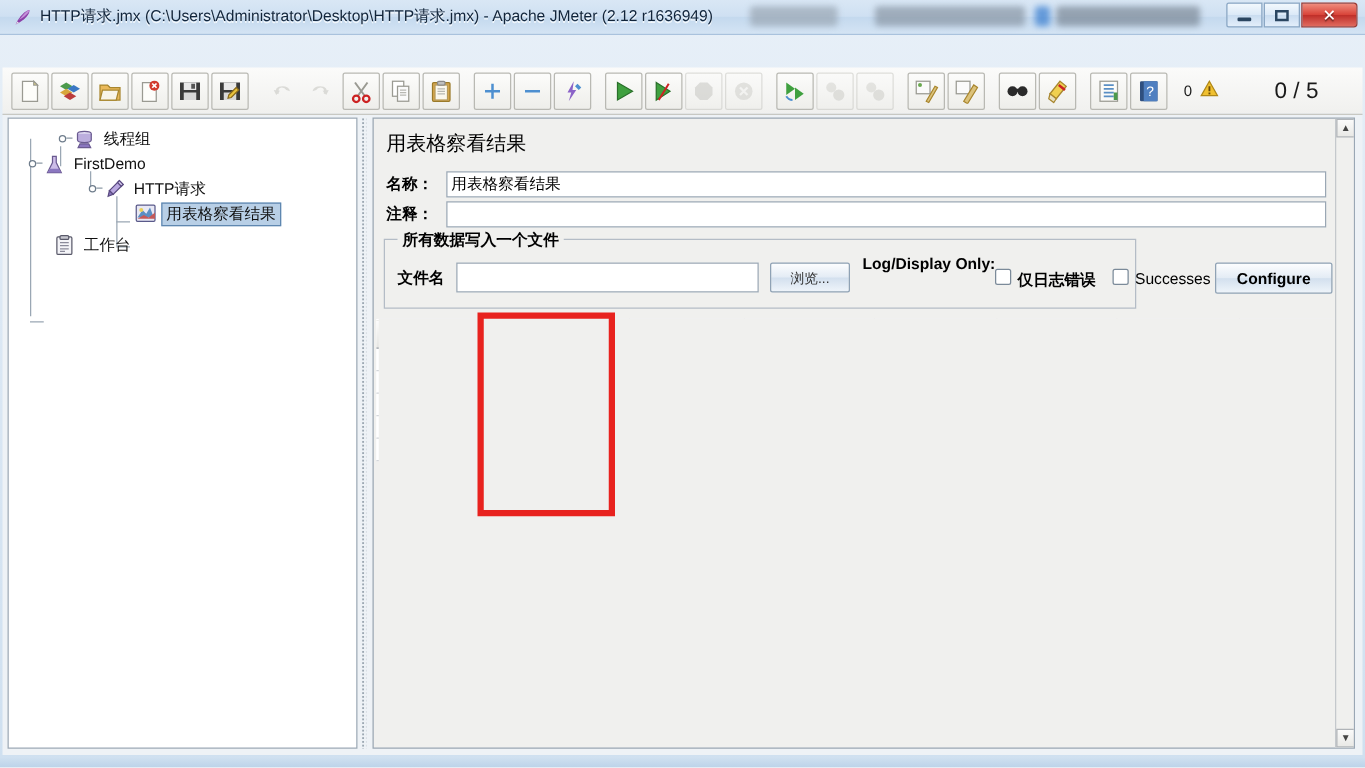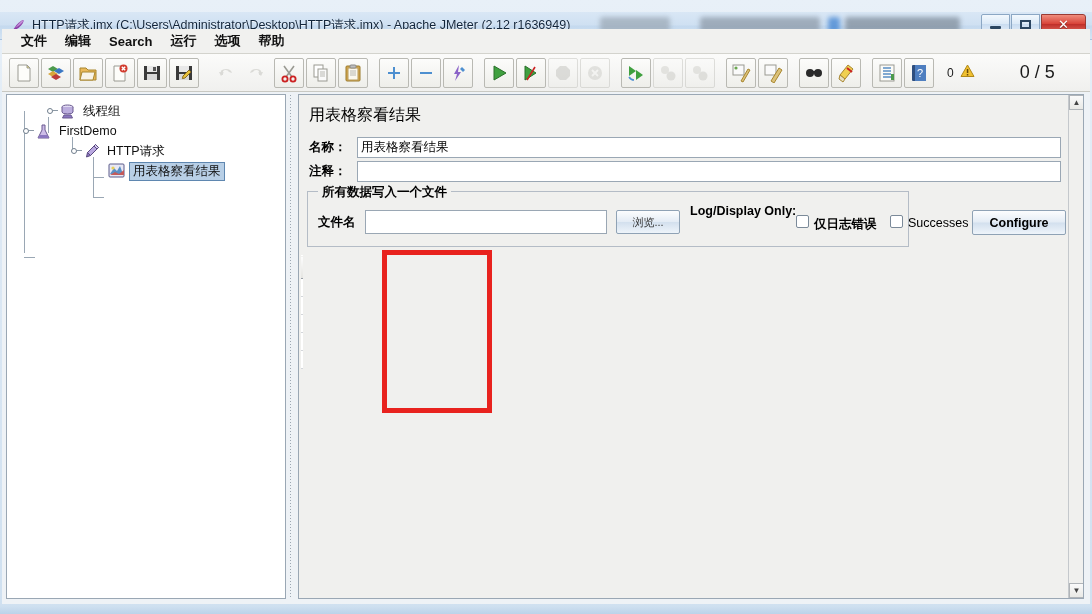--- a/index.html
+++ b/index.html
@@ -11,21 +11,21 @@
     background: #ffffff;
   }
   #app {
     position: relative;
     width: 1092px; height: 614px;
     background: linear-gradient(180deg,#e8f0f8 0%, #dce8f4 40%, #cfe0f0 100%);
   }
 
   
   .titlebar {
-    position: absolute; left: 0; top: 12px; width: 1092px; height: 28px;
+    position: absolute; left: 0; top: 0; width: 1092px; height: 28px;
     background: linear-gradient(180deg,#d9e7f5 0%, #cfe0f2 48%, #c4d9ee 52%, #d4e4f4 100%);
     border-bottom: 1px solid #a9c2dd;
   }
   .tb-blur {
     position: absolute; top: 5px; height: 16px;
     border-radius: 3px;
     filter: blur(2.4px);
     opacity: .72;
   }
   .title-icon {
@@ -257,28 +257,20 @@
         </div>
       <div class="wc">
           <div class="wc-glyph-max"></div>
         </div>
       <div class="wc close">
           <span class="wc-glyph-close">✕</span>
         </div>
     </div>
   </div>
 
-  <div class="menubar">
-    <div class="menu-item">文件</div>
-    <div class="menu-item">编辑</div>
-    <div class="menu-item">Search</div>
-    <div class="menu-item">运行</div>
-    <div class="menu-item">选项</div>
-    <div class="menu-item">帮助</div>
-  </div>
 
   <div class="toolbar">
 
     <div class="tb-btn">
       <svg width="20" height="20" viewBox="0 0 20 20">
           <path d="M4 2 h9 l3 3 v13 h-12 z" fill="#fdfdfa" stroke="#9a9a92"></path>
           <path d="M13 2 v3 h3 z" fill="#f2e27a" stroke="#9a9a92"></path>
         </svg>
     </div>
     <div class="tb-btn">
@@ -543,20 +535,30 @@
             <svg width="17" height="15" viewBox="0 0 17 15">
                 <rect x="1" y="1" width="15" height="13" rx="1" fill="#e8e8f4" stroke="#5a5a8a"></rect>
                 <path d="M2 11 l4-6 3 3 3-5 3 8 z" fill="#5a8fc4"></path>
                 <path d="M2 12 l5-3 4 2 5-4 v5 z" fill="#c45a5a"></path>
                 <circle cx="5" cy="5" r="1.6" fill="#e8d05a"></circle>
               </svg>
           </span>
           <span class="tlabel sel">用表格察看结果</span>
         </div>
 
+        <div class="tnode" style="padding-left:20px; margin-top:5px;">
+          <span class="ticon" style="margin-left:8px;">
+            <svg width="17" height="17" viewBox="0 0 17 17">
+                <rect x="2.5" y="1.5" width="12" height="14" rx="1" fill="#f4f4f8" stroke="#5a5a6a"></rect>
+                <rect x="5" y="0.5" width="7" height="3" rx="1" fill="#c8c8d0" stroke="#5a5a6a"></rect>
+                <path d="M5 6 h7 M5 8.5 h7 M5 11 h7 M5 13 h4" stroke="#8a8a9a"></path>
+              </svg>
+          </span>
+          <span class="tlabel">工作台</span>
+        </div>
       </div>
     </div>
 
     <div class="divider">
         <div class="dots"></div>
       </div>
 
     <div class="right-pane">
 
       <div class="panel-title">用表格察看结果</div>

